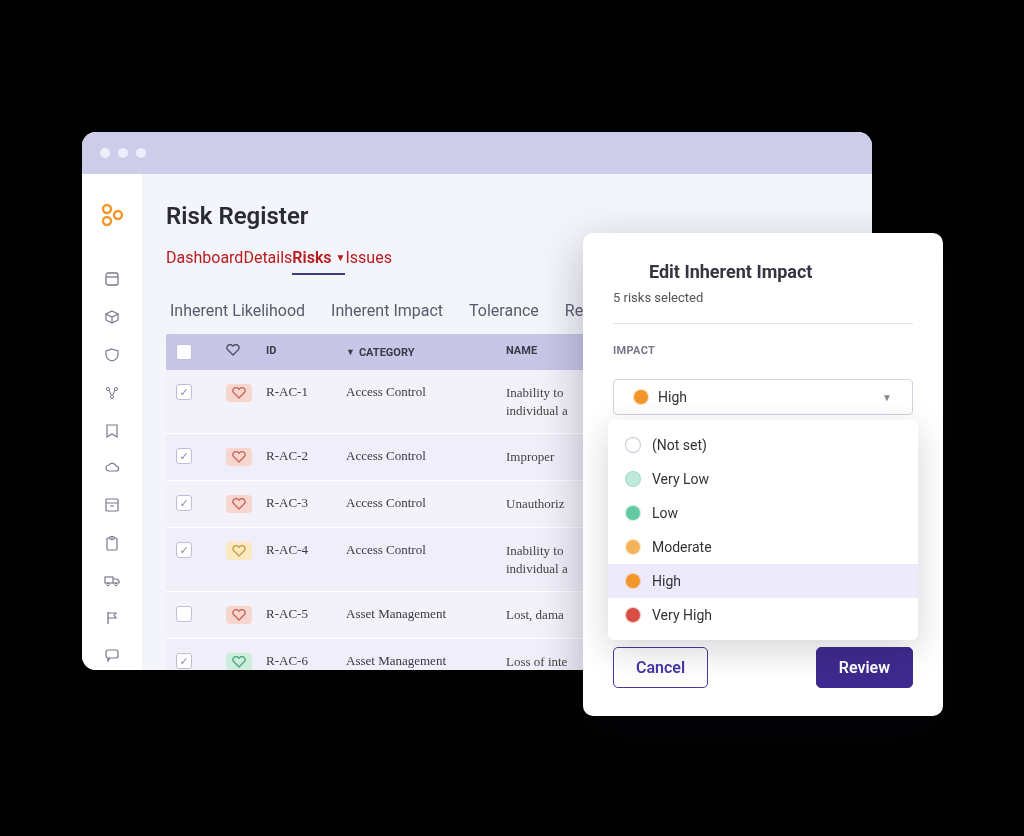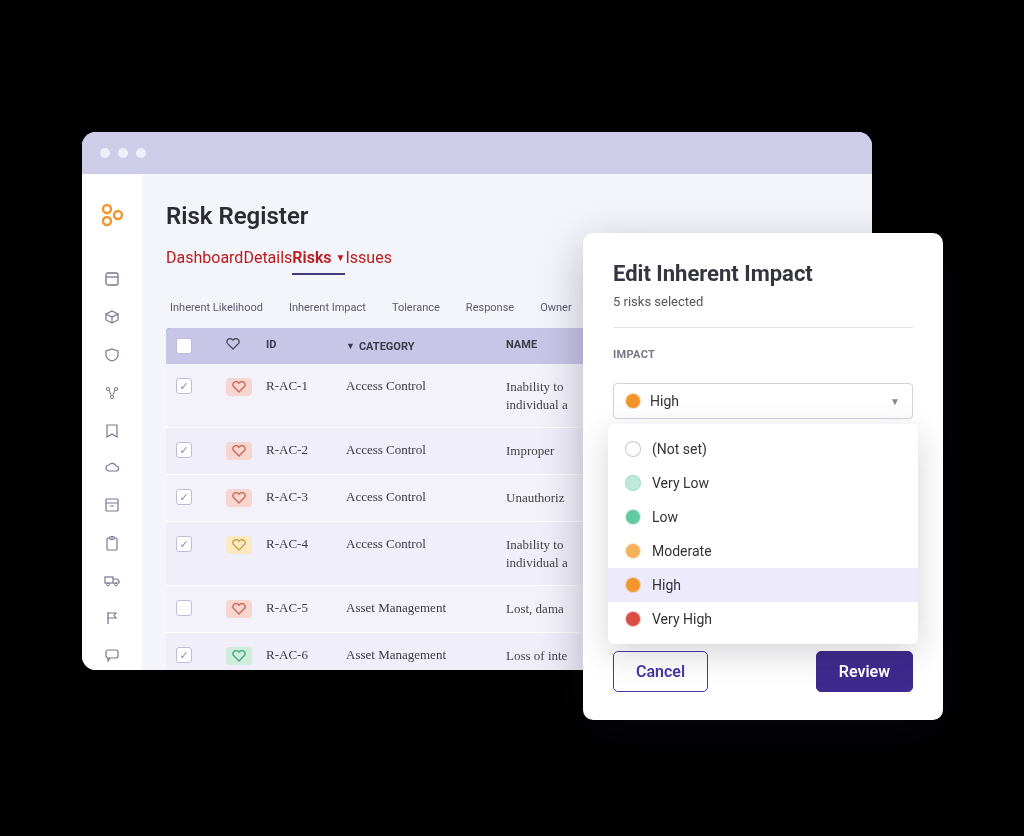--- a/index.html
+++ b/index.html
@@ -38,21 +38,21 @@
     display: flex; align-items: center; justify-content: center;
   }
   .main { flex: 1; padding: 28px 0 0 24px; }
   h1.page-title { font-size: 24px; font-weight: 600; color: #2b2b33; margin-bottom: 18px; }
   .tabs { display: flex; font-size: 16px; color: #b91c1c; margin-bottom: 18px; }
   .tab { cursor: pointer; padding-bottom: 6px; }
   .tab.active { font-weight: 600; border-bottom: 2px solid #3f3a7a; display:flex; align-items:center; gap:4px;}
   .tab.active .tri { font-size:10px; }
   .filter-row {
     display: flex; gap: 26px;
-    font-size: 11px; color: #5a5a6c;
+    font-size: 16px; color: #5a5a6c;
     padding: 8px 4px 14px 4px;
   }
   .grid { background: #0f766e; border-radius: 4px 4px 0 0; overflow:hidden; }
   .grid-header {
     display: grid;
     grid-template-columns: 50px 40px 80px 160px 1fr;
     padding: 10px 16px 10px 10px;
     background: #c8c6e6;
     font-size: 11px; font-weight: 700; color: #3a3a4a;
   }
@@ -85,27 +85,27 @@
   
   .modal {
     position: absolute;
     left: 583px; top: 233px;
     width: 360px;
     background: #fff;
     border-radius: 10px;
     box-shadow: 0 14px 46px rgba(20,20,40,0.28);
     padding: 28px 30px 28px 30px;
   }
-  .modal h2 { font-size: 22px; font-weight: 700; color:#353540; }
+  .modal h2 { font-size: 18px; font-weight: 700; color:#353540;margin-left:36px; }
   .modal .sub { font-size: 13px; color:#555; margin-top:8px; }
   .modal hr { border:none; border-top:1px solid #e3e1ee; margin:18px 0 20px 0; }
   .field-label { font-size: 11px; font-weight:700; letter-spacing:0.03em; color:#7a7688; margin-bottom:22px; }
   .select {
     border:1px solid #d3d0e0; border-radius:4px;
-    padding: 9px 12px;
+    padding: 9px 20px;
     display:flex; align-items:center; gap:10px;
     font-size:14px; color:#333;
     cursor:pointer;
     position:relative;
   }
   .select .caret { margin-left:auto; color:#888; font-size:10px; }
   .bullet {
     width:14px; height:14px; border-radius:50%;
     border:2px solid transparent;
     box-shadow: 0 0 0 1px #d8d6e4;

